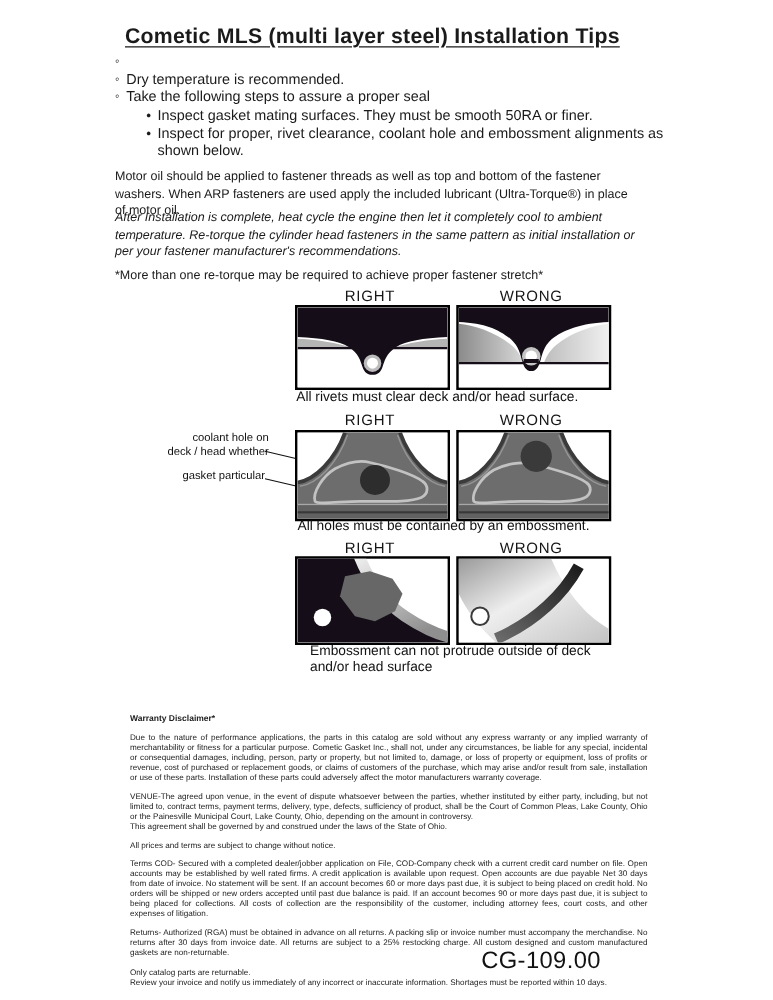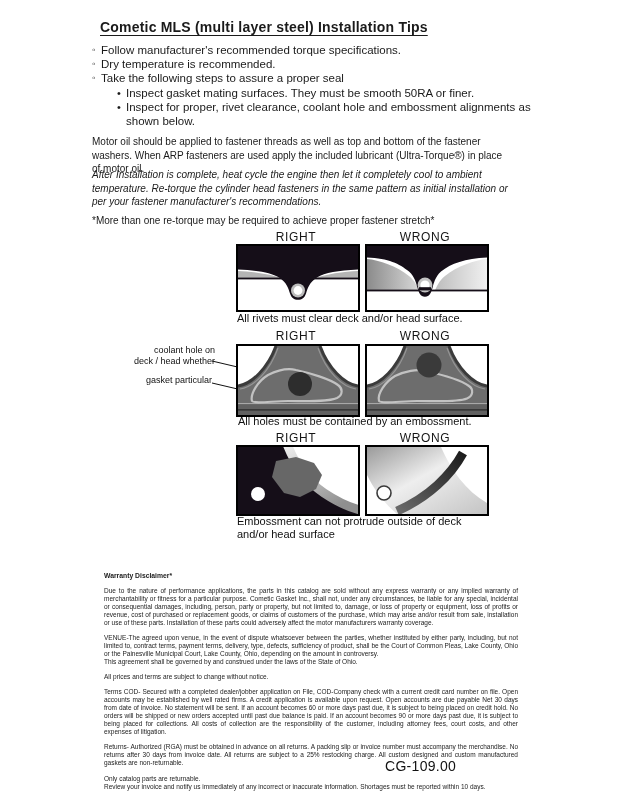--- a/index.html
+++ b/index.html
@@ -3,21 +3,21 @@
 <meta charset="utf-8">
 <style>
   html,body{margin:0;padding:0;background:#e8e8e8;}
   .sheet{
     position:relative;width:618px;height:800px;background:#ffffff;
     font-family:"Liberation Sans","DejaVu Sans",sans-serif;color:#1a1a1a;
     overflow:hidden;margin:0 auto;
   }
   .abs{position:absolute;}
   #title{
-    left:100px;top:19px;font-size:14px;font-weight:bold;
+    left:100px;top:19px;font-size:17px;font-weight:bold;
     text-decoration:underline;text-underline-offset:3px;letter-spacing:.2px;
   }
   .bullets{left:92px;top:43px;width:450px;font-size:11.5px;line-height:14.2px;}
   .b{display:flex;}
   .b .m{width:9px;flex:0 0 9px;font-size:10px;}
   .b.l2{margin-left:25px;}
   .b.l2 .m{font-size:11px;}
   #diesel-h{left:92px;top:117px;font-size:12.5px;font-weight:bold;letter-spacing:.2px;}
   .para{left:92px;width:420px;font-size:10px;line-height:13.6px;}
   #p1{top:135px;}
@@ -27,33 +27,32 @@
   .imgbox{width:120px;border:2px solid #000;line-height:0;background:#fff;}
   .caption{font-size:11px;line-height:12.5px;color:#111;}
   .ann{width:94px;text-align:right;font-size:9px;line-height:10.5px;color:#111;}
   #leader-svg{pointer-events:none;}
   .smallprint{
     left:104px;top:572px;width:414px;font-size:6.5px;line-height:7.9px;color:#222;
     text-align:justify;
   }
   .smallprint h4{margin:0 0 7px 0;font-size:6.8px;}
   .smallprint p{margin:0 0 7.5px 0;white-space:pre-line;}
-  #footer-code{left:385px;top:758px;font-size:14px;color:#111;letter-spacing:.3px;}
+  #footer-code{left:385px;top:758px;font-size:19px;color:#111;letter-spacing:.3px;}
 </style>
 </head>
 <body>
 
 <div class="sheet">
 
   <div class="abs" id="title">Cometic MLS (multi layer steel) Installation Tips</div>
 
   <div class="abs bullets">
     <div class="b l1">
         <span class="m">◦</span>
-        <span>Follow manufacturer's recommended torque specifications.</span>
       </div>
     <div class="b l1">
         <span class="m">◦</span>
         <span>Dry temperature is recommended.</span>
       </div>
     <div class="b l1">
         <span class="m">◦</span>
         <span>Take the following steps to assure a proper seal</span>
       </div>
     <div class="b l2">
@@ -186,21 +185,21 @@
             <stop offset="1" stop-color="#6b6b6b"></stop>
         </linearGradient>
       </defs>
       <rect x="0" y="0" width="120" height="67" fill="#ffffff"></rect>
       <path d="M0,0 H74 C84,23 99,44 120,56 V67 H30 C17,56 6,41 0,28 Z" fill="url(#gb2)"></path>
       <path d="M96,6 C84,28 62,50 30,64" stroke="url(#gb3)" stroke-width="9" fill="none"></path>
       <path d="M0,36 C7,47 17,58 29,67 L0,67 Z" fill="#ffffff"></path>
       <circle cx="17" cy="46" r="7" fill="#ffffff" stroke="#3a3a3a" stroke-width="1.6"></circle>
     </svg>
   </div>
-  <div class="abs caption" style="left:237px;top:515px;width:228px;">Embossment can not protrude outside of deck and/or head surface</div>
+  <div class="abs caption" style="left:248px;top:515px;width:228px;">Embossment can not protrude outside of deck and/or head surface</div>
 
   <div class="abs smallprint">
     <h4>Warranty Disclaimer*</h4>
     <p>Due to the nature of performance applications, the parts in this catalog are sold without any express warranty or any implied warranty of merchantability or fitness for a particular purpose.  Cometic Gasket Inc., shall not, under any circumstances, be liable for any special, incidental or consequential damages, including, person, party or property, but not limited to, damage, or loss of property or equipment, loss of profits or revenue, cost of purchased or replacement goods, or claims of customers of the purchase, which may arise and/or result from sale, installation or use of these parts.  Installation of these parts could adversely affect the motor manufacturers warranty coverage.</p>
     <p>VENUE-The agreed upon venue, in the event of dispute whatsoever between the parties, whether instituted by either party, including, but not limited to, contract terms, payment terms, delivery, type, defects, sufficiency of product, shall be the Court of Common Pleas, Lake County, Ohio or the Painesville Municipal Court, Lake County, Ohio, depending on the amount in controversy.
 This agreement shall be governed by and construed under the laws of the State of Ohio.</p>
     <p>All prices and terms are subject to change without notice.</p>
     <p>Terms COD- Secured with a completed dealer/jobber application on File, COD-Company check with a current credit card number on file.  Open accounts may be established by well rated firms.  A credit application is available upon request.  Open accounts are due payable Net 30 days from date of invoice.  No statement will be sent.  If an account becomes 60 or more days past due, it is subject to being placed on credit hold.  No orders will be shipped or new orders accepted until past due balance is paid.  If an account becomes 90 or more days past due, it is subject to being placed for collections.  All costs of collection are the responsibility of the customer, including attorney fees, court costs, and other expenses of litigation.</p>
     <p>Returns- Authorized (RGA) must be obtained in advance on all returns.  A packing slip or invoice number must accompany the merchandise.  No returns after 30 days from invoice date.  All returns are subject to a 25% restocking charge.  All custom designed and custom manufactured gaskets are non-returnable.</p>
     <p>Only catalog parts are returnable.

